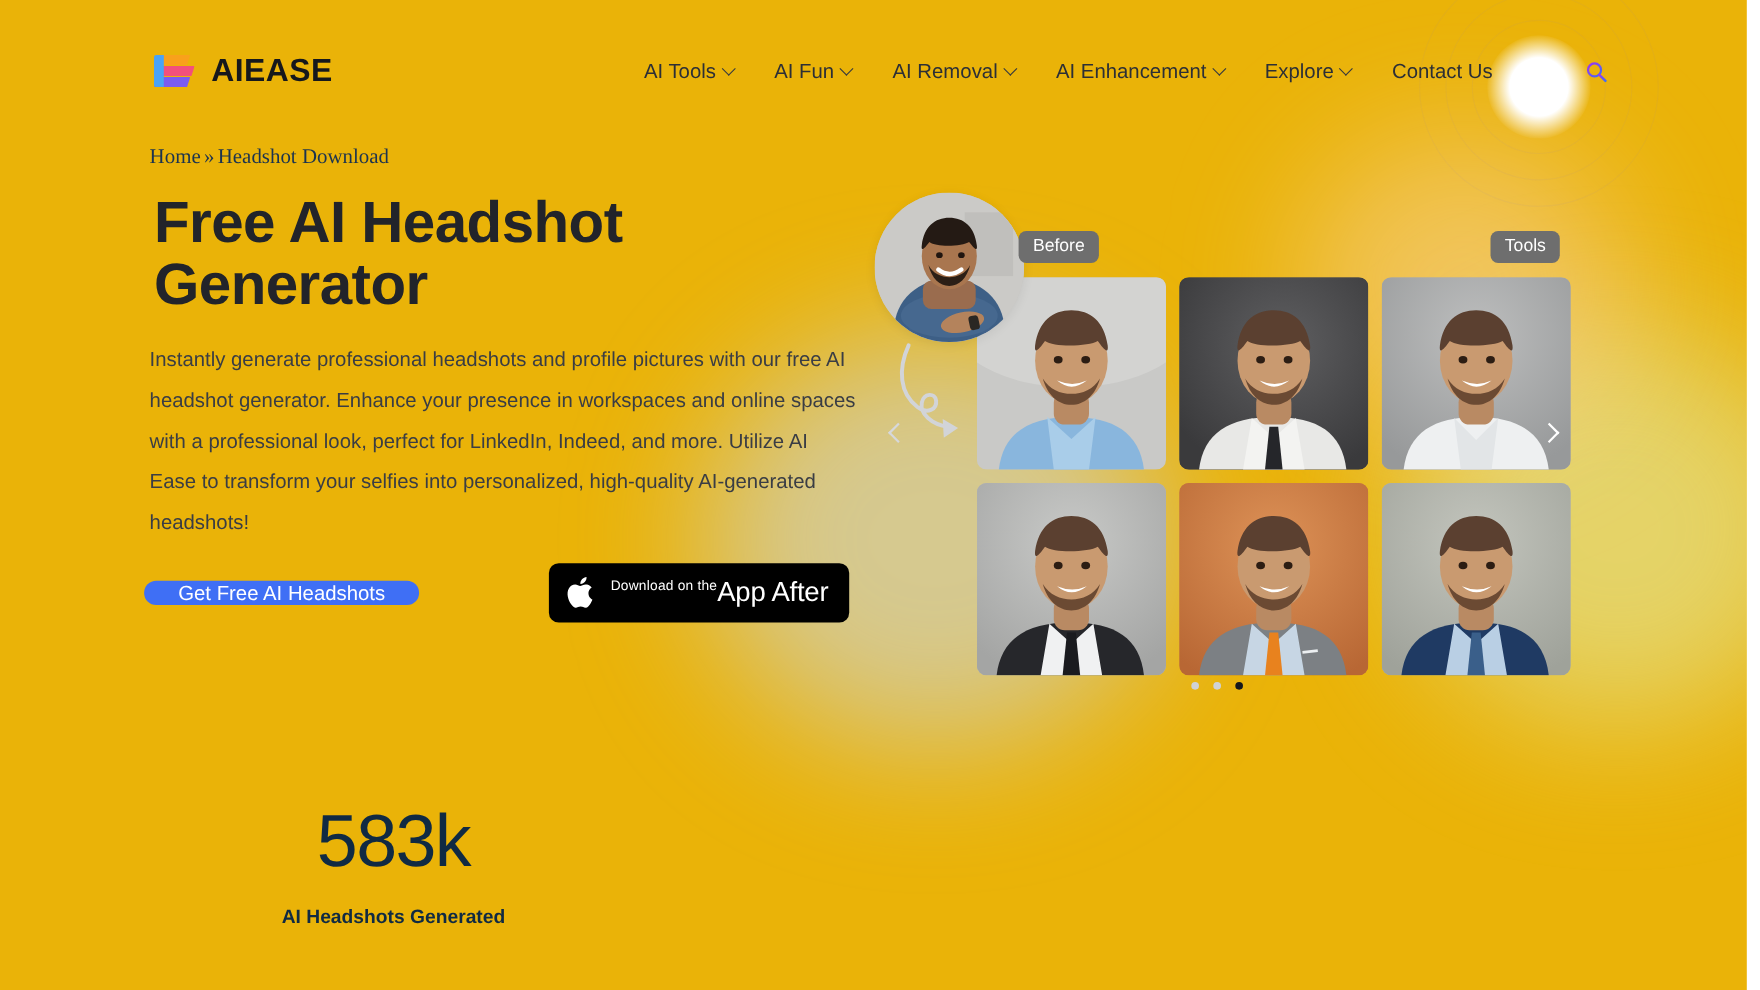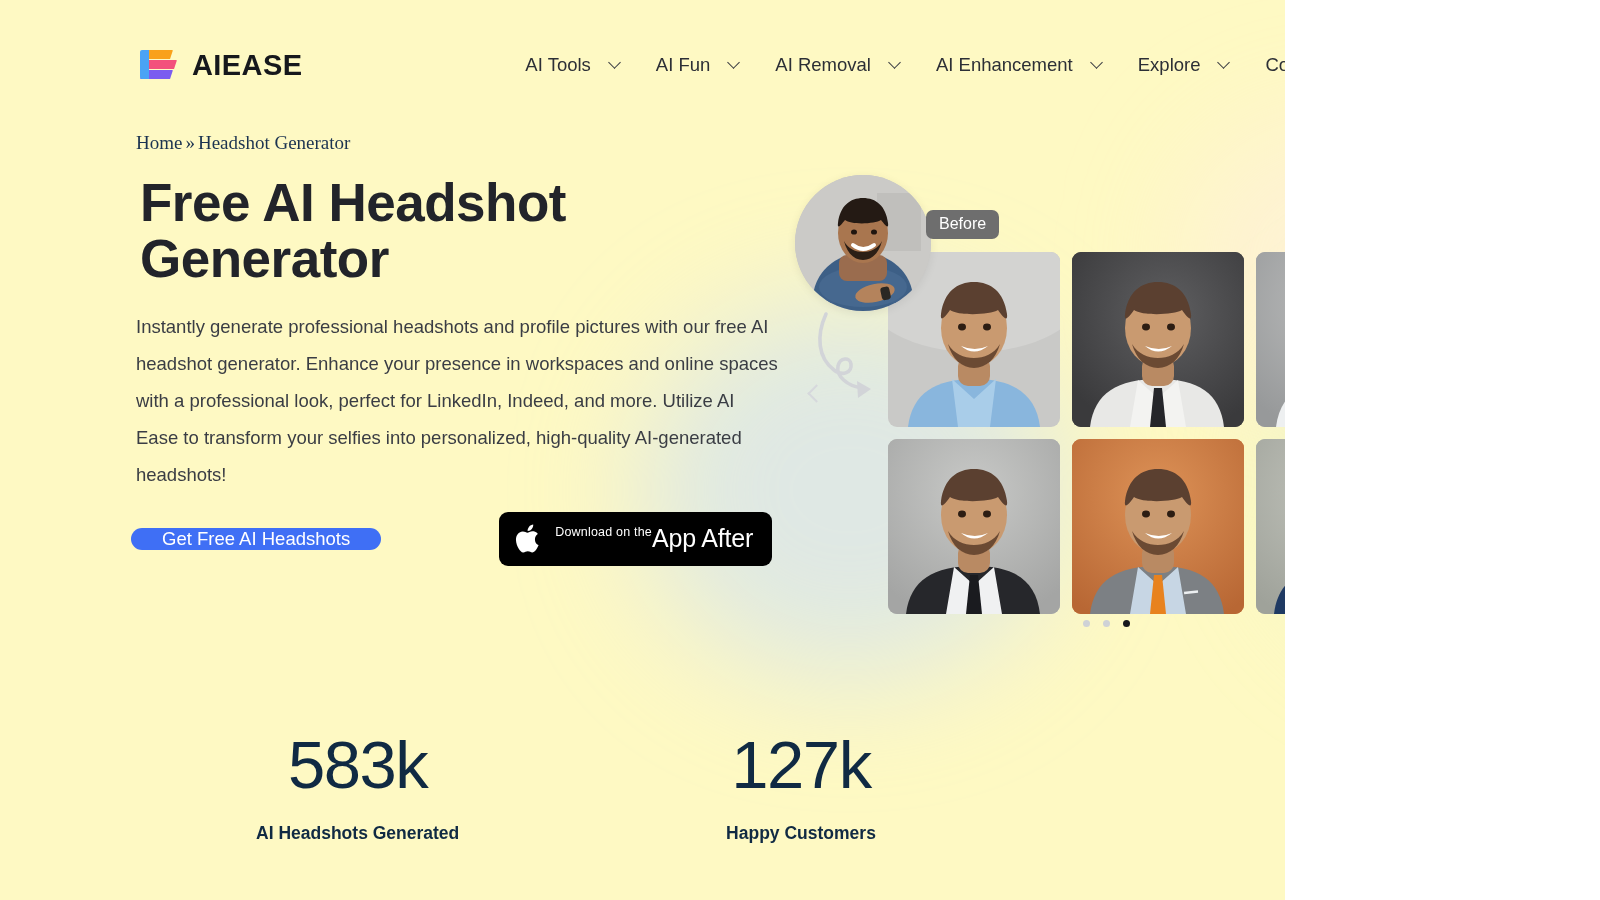--- a/index.html
+++ b/index.html
@@ -4,22 +4,22 @@
 <style>
   * { box-sizing: border-box; margin: 0; padding: 0; }
   html, body {
     width: 1600px; height: 900px;
     font-family: "Liberation Sans", sans-serif;
     background: #ffffff;
     overflow: hidden;
   }
   #page {
     position: relative;
-    width: 1285px; height: 900px;
-    background: #fef9c3;
+    width: 1588px; height: 900px;
+    background: #eab308;
     overflow: hidden;
   }
 
   
   .bg-blob { position: absolute; border-radius: 50%; filter: blur(60px); pointer-events: none; }
   .blob-blue  { left: 640px;  top: 300px; width: 420px; height: 380px; background: rgba(196,219,255,0.55); }
   .blob-green { left: 1280px; top: 300px; width: 380px; height: 360px; background: rgba(223,243,198,0.50); }
   .blob-pink  { left: 1180px; top: 120px; width: 300px; height: 280px; background: rgba(255,228,243,0.35); }
   .ring {
     position: absolute; border-radius: 50%;
@@ -54,21 +54,21 @@
          clip-path: polygon(9% 0, 100% 0, 91% 100%, 0 100%); }
   .lb-hook { position: absolute; left: 4px; top: 2px; width: 11px; height: 29px;
              border-left: 9px solid #4aa3f5; border-radius: 2px 0 0 2px; }
   .brand-name {
     font-size: 29px; font-weight: 700; letter-spacing: 0.4px; color: #16181c;
   }
   .nav {
     margin-left: auto; display: flex; align-items: center; gap: 37px;
   }
   .nav-item {
-    display: flex; align-items: center; gap: 19px;
+    display: flex; align-items: center; gap: 7px;
     font-size: 18.5px; color: #2c2f36; cursor: pointer; white-space: nowrap;
   }
   .chev {
     display: inline-block; width: 9px; height: 9px;
     border-right: 1.8px solid #35383f; border-bottom: 1.8px solid #35383f;
     transform: translateY(-3px) rotate(45deg);
   }
   .search-btn {
     margin-left: 36px; width: 42px; height: 42px; border-radius: 50%;
     display: flex; align-items: center; justify-content: center;
@@ -227,21 +227,21 @@
             </linearGradient>
           </defs>
           <circle cx="9" cy="9" r="6.2" fill="none" stroke="url(#sg)" stroke-width="2.1"></circle>
           <line x1="13.6" y1="13.6" x2="19.4" y2="19.4" stroke="url(#sg)" stroke-width="2.3" stroke-linecap="round"></line>
         </svg>
       </div>
     </nav>
   </div>
 
   <div class="breadcrumb">
-    <span>Home</span><span class="sep">»</span><span>Headshot Generator</span>
+    <span>Home</span><span class="sep">»</span><span>Headshot Download</span>
   </div>
 
   <h1 class="hero-title">Free AI Headshot Generator</h1>
   <p class="hero-desc">Instantly generate professional headshots and profile pictures with our free AI headshot generator. Enhance your presence in workspaces and online spaces with a professional look, perfect for LinkedIn, Indeed, and more. Utilize AI Ease to transform your selfies into personalized, high-quality AI-generated headshots!</p>
 
   <div class="cta-row">
     <button class="cta-btn">Get Free AI Headshots</button>
 
     <div class="appstore">
       <svg class="apple-glyph" viewBox="0 0 28 34">
@@ -422,19 +422,15 @@
       <span class="dot"></span>
       <span class="dot active"></span>
     </div>
   </div>
 
   <div class="stats">
     <div class="stat">
       <div class="stat-value">583k</div>
       <div class="stat-label">AI Headshots Generated</div>
     </div>
-    <div class="stat">
-      <div class="stat-value">127k</div>
-      <div class="stat-label">Happy Customers</div>
-    </div>
   </div>
 
 </div>
 
 </body></html>

